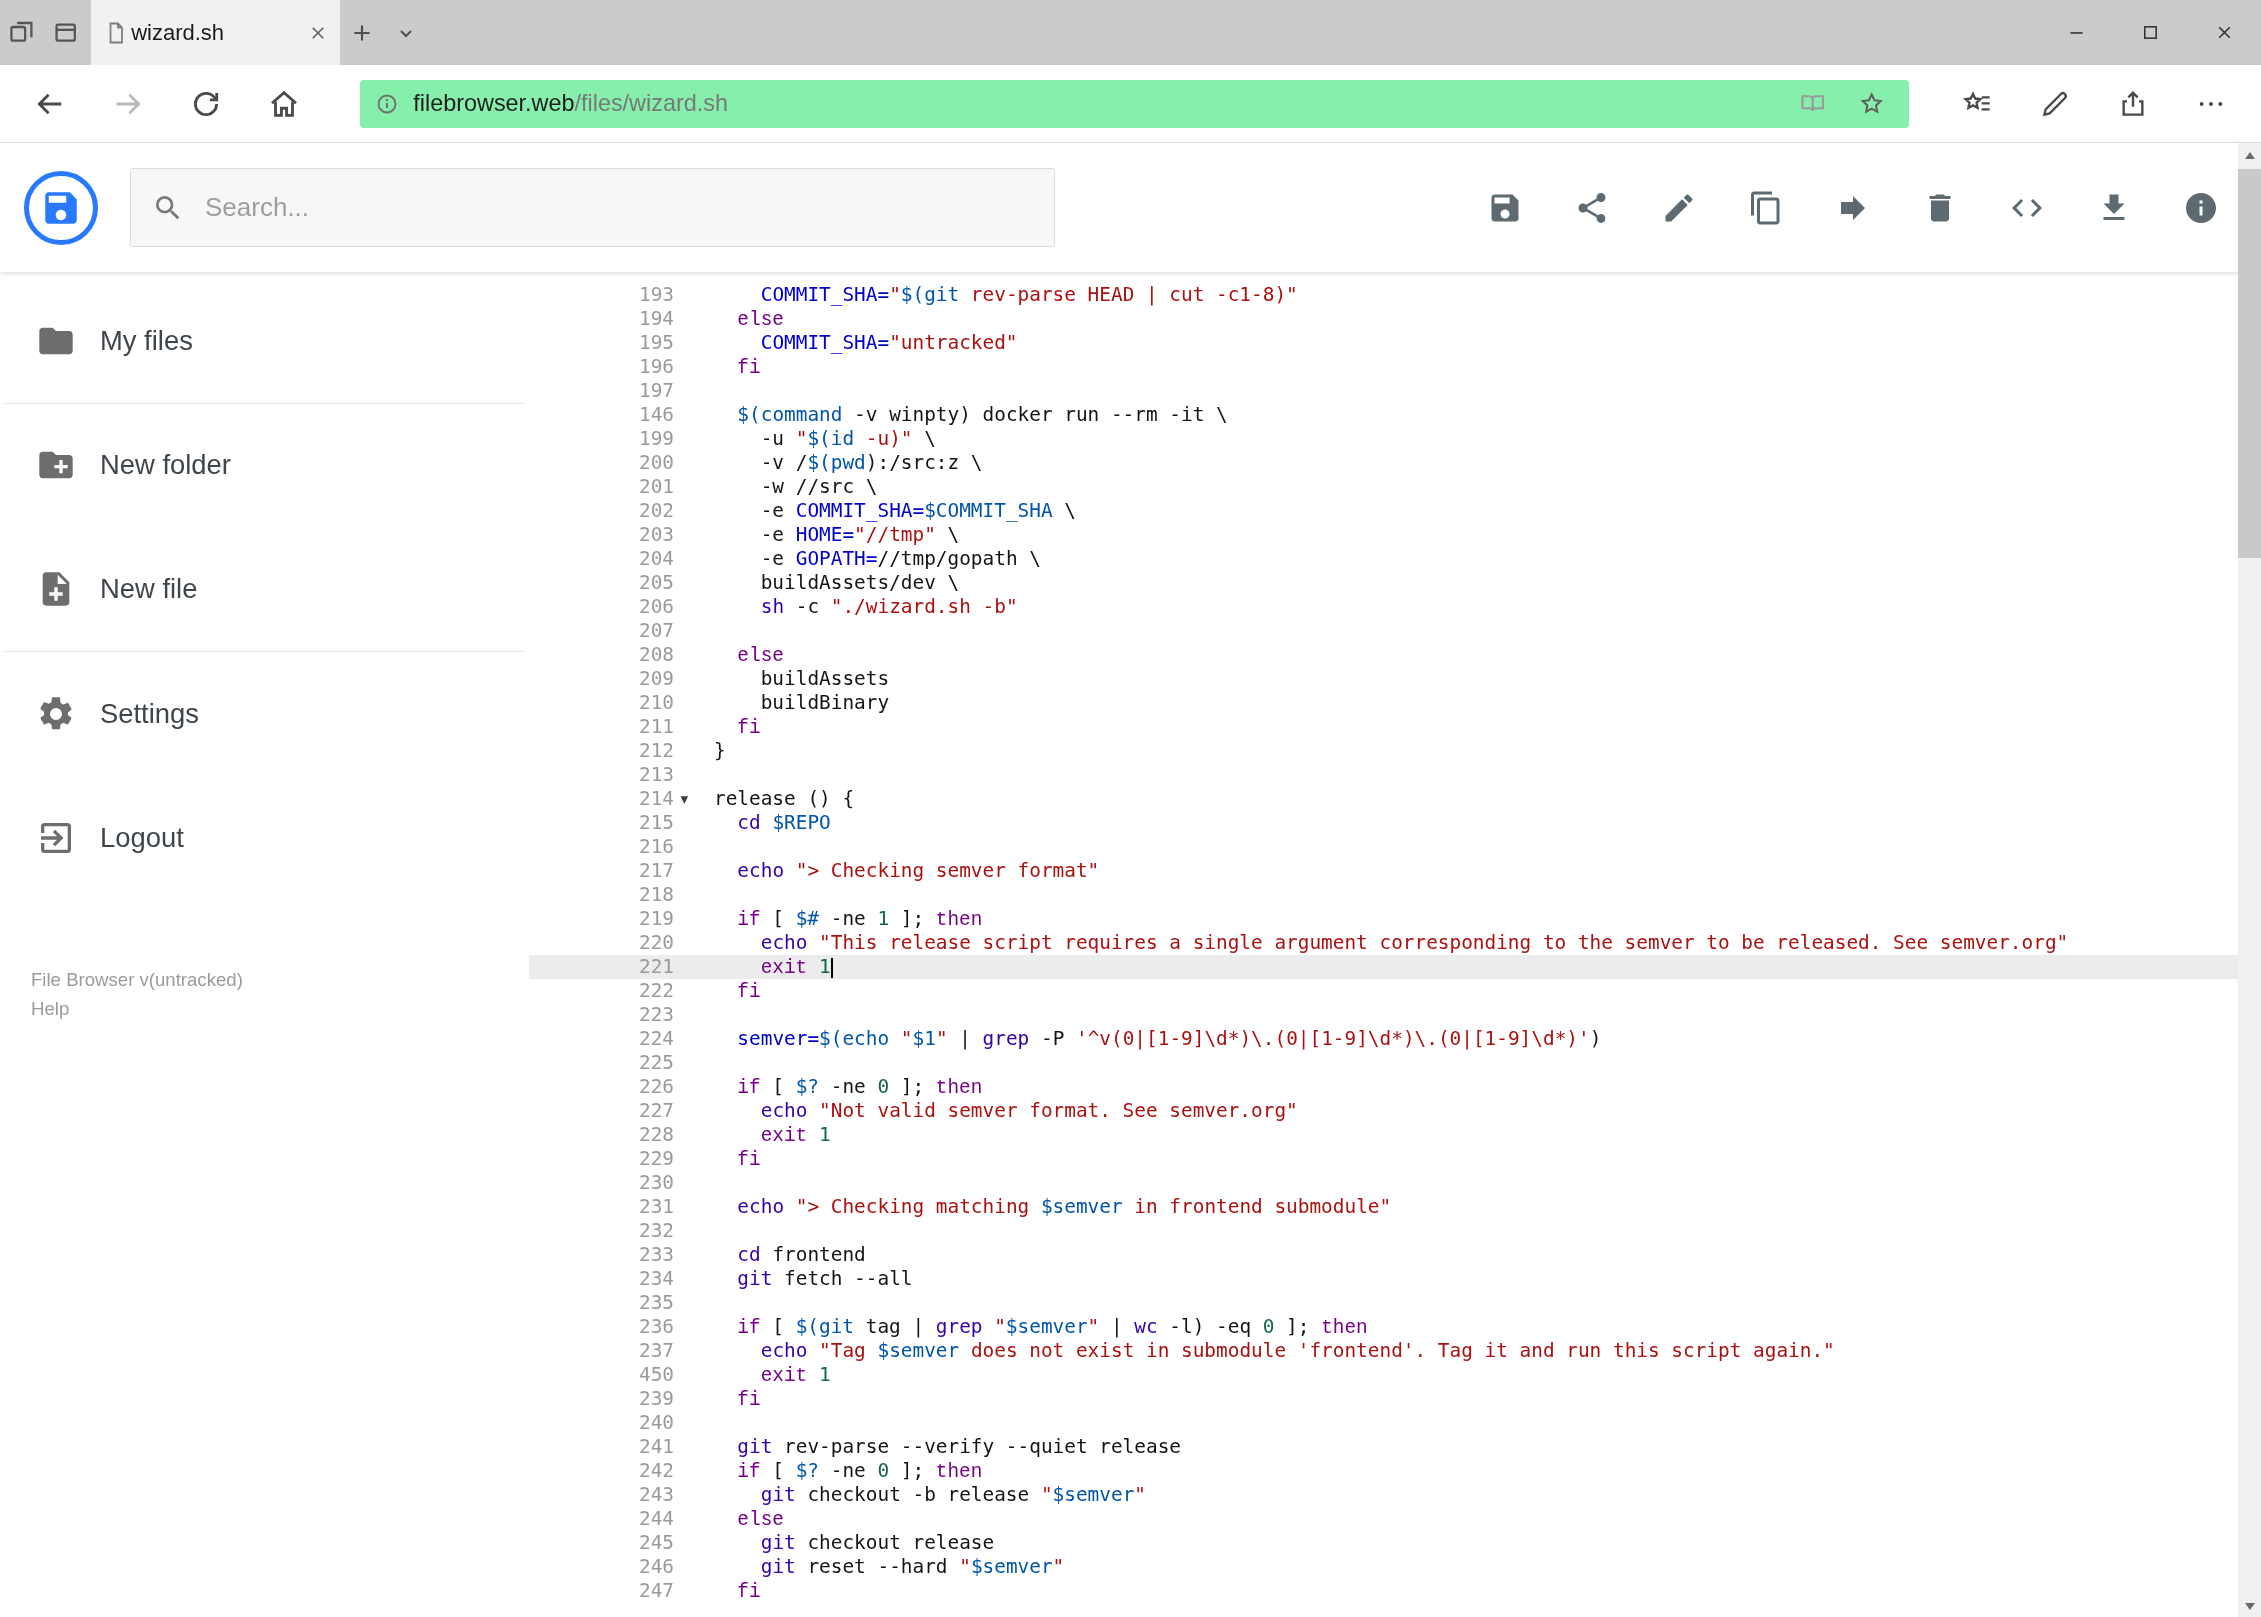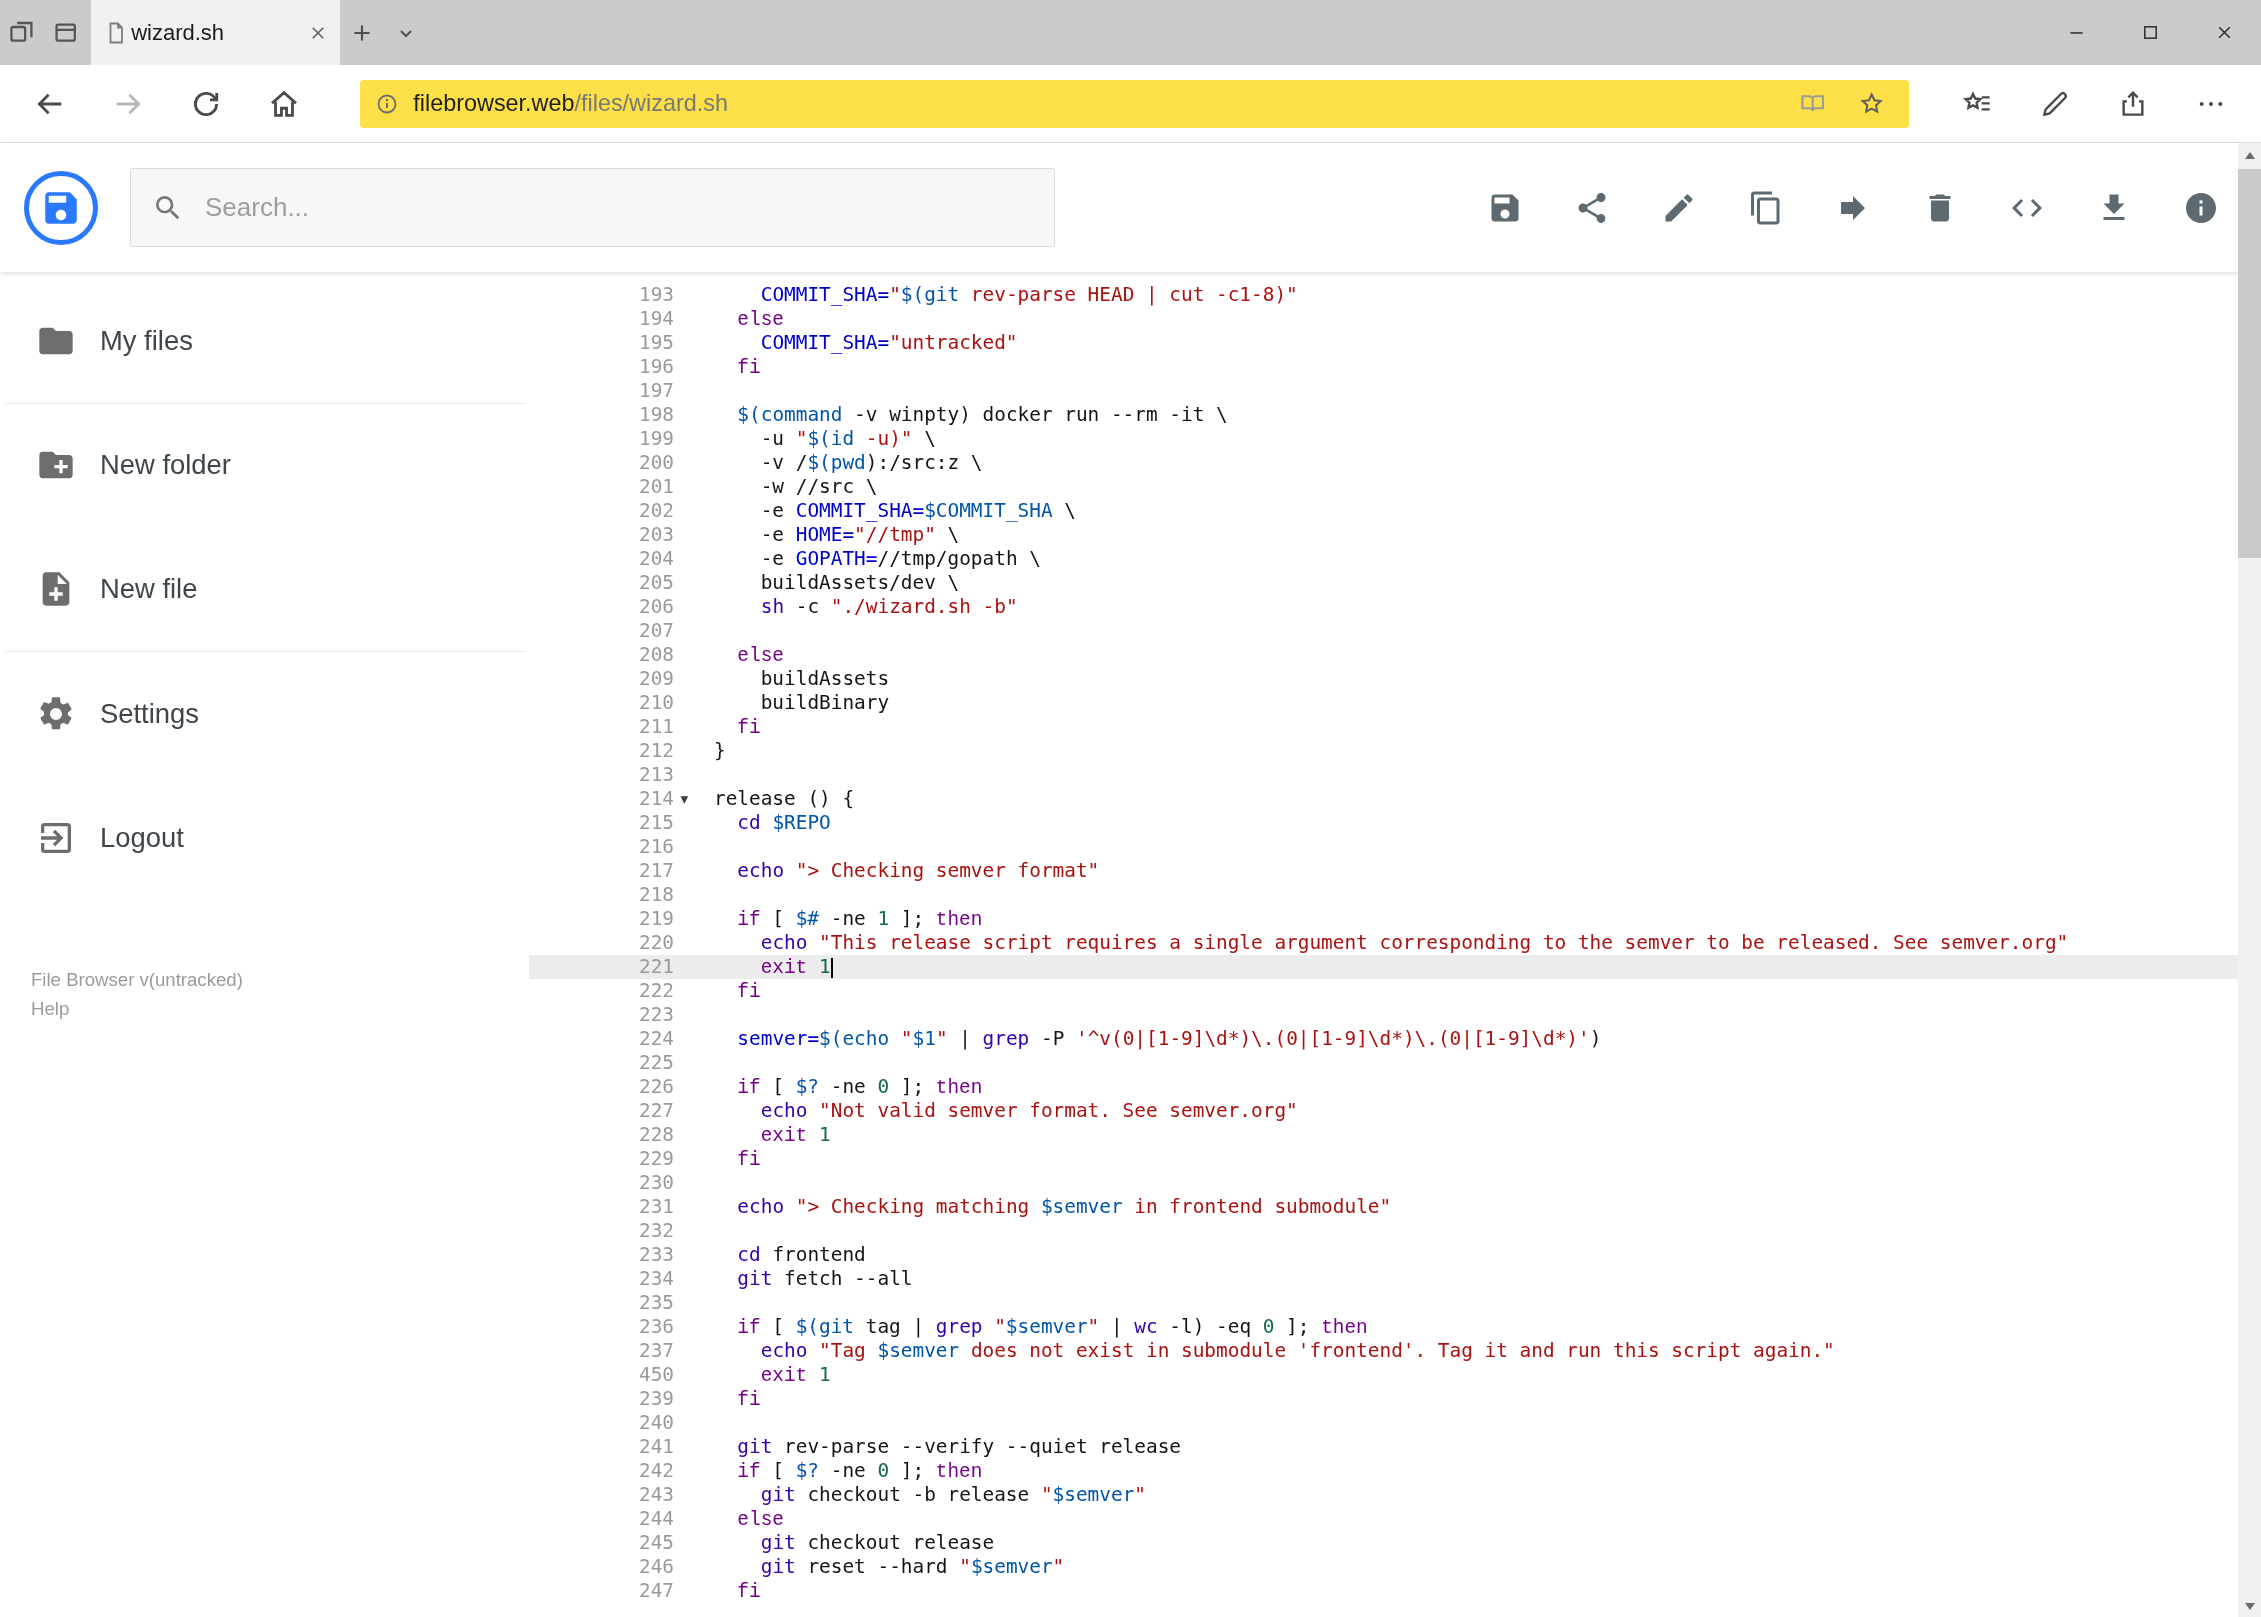--- a/index.html
+++ b/index.html
@@ -14,21 +14,21 @@
   .tab { height:65px; width:249px; background:#f1f1f1; display:flex; align-items:center;
          gap:3px; padding:0 13px; margin-left:3.2px; }
   .tab-title { flex:1; font-size:22px; color:#1b1b1b; white-space:nowrap; overflow:hidden; }
   .win { margin-left:auto; display:flex; height:65px; }
   .win-btn { width:74px; display:flex; align-items:center; justify-content:center; }
 
   
   .navbar { height:78px; background:#fff; display:flex; align-items:center;
             padding:0 11.3px; border-bottom:0.8px solid #e2e2e2; }
   .nav-btn { width:78px; height:65px; display:flex; align-items:center; justify-content:center; }
-  .addressbar { flex:1; height:48px; margin:0 29px 0 37px; background:#fde047; border-radius:4px;
+  .addressbar { flex:1; height:48px; margin:0 29px 0 37px; background:#86efac; border-radius:4px;
                 display:flex; align-items:center; padding:0 14.5px; gap:14.5px; }
   .url { font-size:23.4px; white-space:nowrap; }
   .url-host { color:#1f1f1f; }
   .url-path { color:#787878; }
   .bar-spacer { flex:1; }
   .bar-btn { width:45px; height:45px; display:flex; align-items:center; justify-content:center; }
 
   
   .app { position:relative; height:1475px; background:#fff; }
   .app-header { height:129px; display:flex; align-items:center; padding-left:24px;
@@ -372,21 +372,21 @@
             <span class="gutter-num">196</span>
             <span class="fold-col"></span>
             <span class="code-text">  <span class="tk-kw">fi</span></span>
           </div>
           <div class="code-row">
             <span class="gutter-num">197</span>
             <span class="fold-col"></span>
             <span class="code-text"></span>
           </div>
           <div class="code-row">
-            <span class="gutter-num">198</span>
+            <span class="gutter-num">146</span>
             <span class="fold-col"></span>
             <span class="code-text">  <span class="tk-var">$(command</span> -v winpty) docker run --rm -it \</span>
           </div>
           <div class="code-row">
             <span class="gutter-num">199</span>
             <span class="fold-col"></span>
             <span class="code-text">    -u <span class="tk-str">"</span><span class="tk-var">$(id</span><span class="tk-str"> -u)"</span> \</span>
           </div>
           <div class="code-row">
             <span class="gutter-num">200</span>

